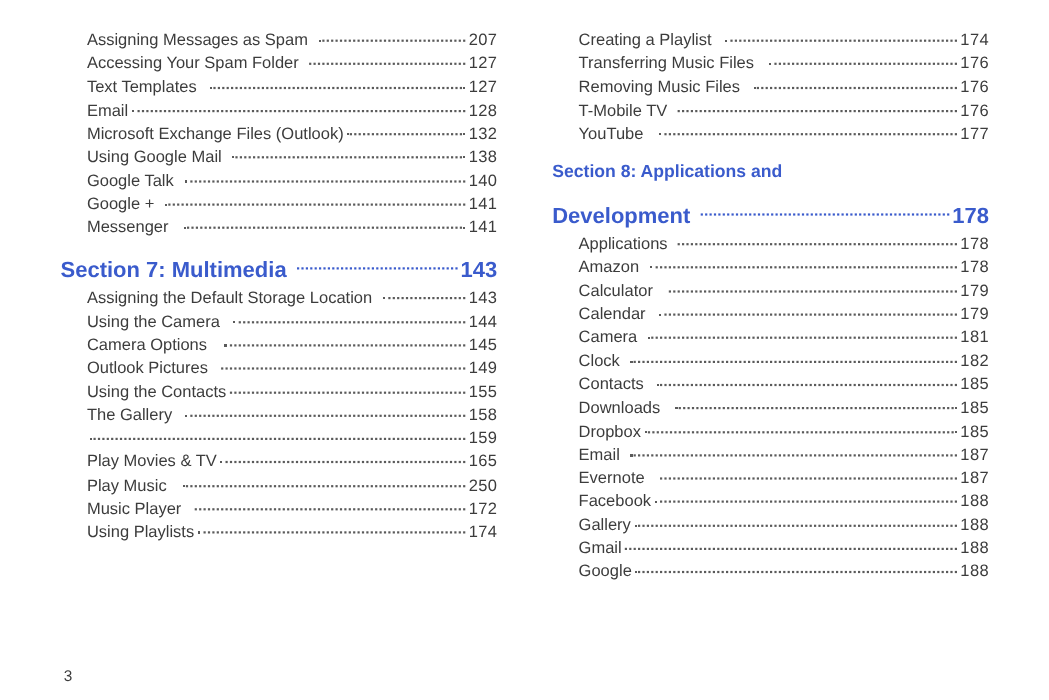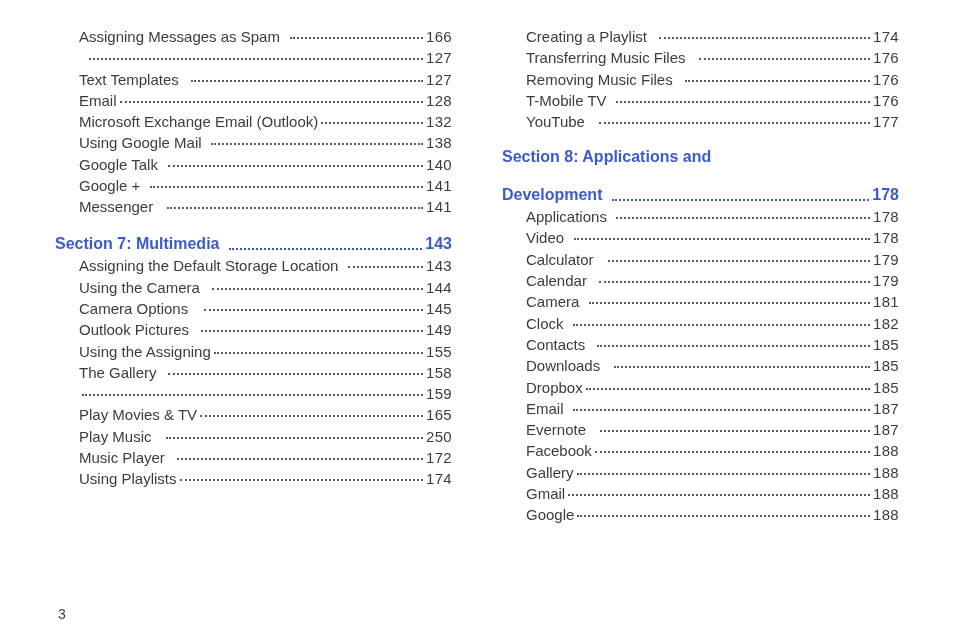--- a/index.html
+++ b/index.html
@@ -36,24 +36,24 @@
       top: -3px;
       margin: 0 3px;
       min-width: 10px;
     }
     .entry .page {
       white-space: nowrap;
       letter-spacing: 0.3px;
     }
     .section {
       display: flex;
-      align-items: flex-end;
+      align-items: center;
       margin-bottom: 4px;
       margin-top: 20px;
-      font-size: 16px;
+      font-size: 20px;
       font-weight: bold;
       color: #3a5bcc;
       padding-left: 0;
     }
     .section .label {
       white-space: nowrap;
     }
     .section .dots {
       flex: 1;
       border-bottom: 2.2px dotted #3a5bcc;
@@ -83,40 +83,41 @@
   </style>
 </head>
 <body>
 
 <div class="columns">
   <div class="col" id="left-col">
       <div class="entry">
         <span class="label">Assigning Messages as Spam</span>
         <span class="spacer" style="width: 6.6px;"></span>
         <span class="dots"></span>
-        <span class="page">166</span>
-      </div>
-      <div class="entry">
+        <span class="page">207</span>
+      </div>
+      <div class="entry">
+        <span class="label">Accessing Your Spam Folder</span>
         <span class="spacer" style="width: 6.6px;"></span>
         <span class="dots"></span>
         <span class="page">127</span>
       </div>
       <div class="entry">
         <span class="label">Text Templates</span>
         <span class="spacer" style="width: 8.8px;"></span>
         <span class="dots"></span>
         <span class="page">127</span>
       </div>
       <div class="entry">
         <span class="label">Email</span>
         <span class="dots"></span>
         <span class="page">128</span>
       </div>
       <div class="entry">
-        <span class="label">Microsoft Exchange Email (Outlook)</span>
+        <span class="label">Microsoft Exchange Files (Outlook)</span>
         <span class="dots"></span>
         <span class="page">132</span>
       </div>
       <div class="entry">
         <span class="label">Using Google Mail</span>
         <span class="spacer" style="width: 6.6px;"></span>
         <span class="dots"></span>
         <span class="page">138</span>
       </div>
       <div class="entry">
@@ -161,21 +162,21 @@
         <span class="dots"></span>
         <span class="page">145</span>
       </div>
       <div class="entry">
         <span class="label">Outlook Pictures</span>
         <span class="spacer" style="width: 8.8px;"></span>
         <span class="dots"></span>
         <span class="page">149</span>
       </div>
       <div class="entry">
-        <span class="label">Using the Assigning</span>
+        <span class="label">Using the Contacts</span>
         <span class="dots"></span>
         <span class="page">155</span>
       </div>
       <div class="entry">
         <span class="label">The Gallery</span>
         <span class="spacer" style="width: 8.8px;"></span>
         <span class="dots"></span>
         <span class="page">158</span>
       </div>
       <div class="entry">
@@ -245,21 +246,21 @@
         <span class="dots"></span>
         <span class="page">178</span>
       </div>
       <div class="entry">
         <span class="label">Applications</span>
         <span class="spacer" style="width: 6.6px;"></span>
         <span class="dots"></span>
         <span class="page">178</span>
       </div>
       <div class="entry">
-        <span class="label">Video</span>
+        <span class="label">Amazon</span>
         <span class="spacer" style="width: 6.6px;"></span>
         <span class="dots"></span>
         <span class="page">178</span>
       </div>
       <div class="entry">
         <span class="label">Calculator</span>
         <span class="spacer" style="width: 11px;"></span>
         <span class="dots"></span>
         <span class="page">179</span>
       </div>

